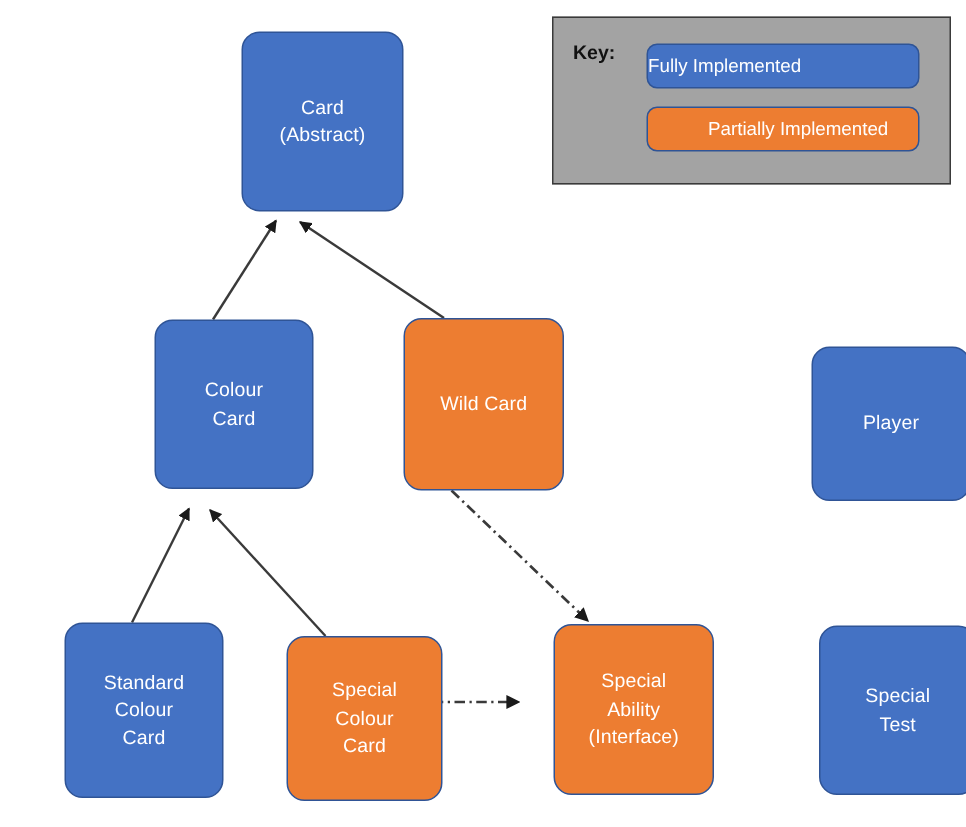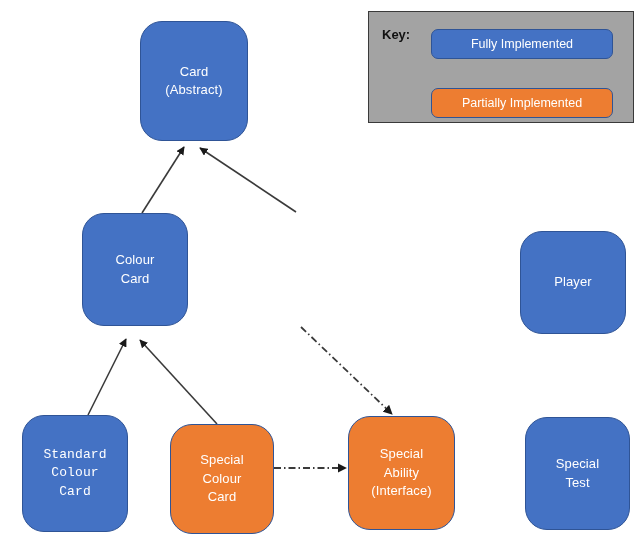--- a/index.html
+++ b/index.html
@@ -21,31 +21,32 @@
   svg.canvas {
     position: absolute;
     left: 0;
     top: 0;
     width: 644px;
     height: 551px;
   }
   .node-box {
     position: absolute;
     box-sizing: border-box;
-    border-radius: 22px;
+    border-radius: 12px;
     border: 1px solid #2F5496;
     display: flex;
     align-items: center;
     justify-content: center;
     text-align: center;
     color: #ffffff;
     font-size: 13px;
     line-height: 1.42;
     letter-spacing: 0.1px;
     z-index: 3;
+    margin-left: 21px;
   }
   .node-box.fully {
     background: #4472C4;
     border-color: #2F5496;
   }
   .node-box.partial {
     background: #ED7D31;
     border-color: #2F5496;
   }
   .node-label {
@@ -77,30 +78,31 @@
     left: 62px;
     width: 182px;
     height: 30px;
     box-sizing: border-box;
     border-radius: 7px;
     border: 1px solid #2F5496;
     color: #ffffff;
     font-size: 12.5px;
     display: flex;
     align-items: center;
-    justify-content: center;
+    justify-content: flex-start;
     text-align: center;
   }
   .key-chip.fully {
     top: 17px;
     background: #4472C4;
   }
   .key-chip.partial {
-    top: 76px;
+    top: 59px;
     background: #ED7D31;
+    padding-left: 40px;
   }
 </style>
 </head>
 <body>
 
 <div id="diagram-root">
 
   <svg class="canvas" viewBox="0 0 644 551" xmlns="http://www.w3.org/2000/svg">
     <defs>
       <marker id="arrow-filled" viewBox="0 0 10 10" refX="9" refY="5" markerWidth="5.2" markerHeight="5.2" orient="auto-start-reverse">
@@ -120,26 +122,29 @@
   <div class="node-box fully" style="left: 140px; top: 21px; width: 108px; height: 120px;">
     <span class="node-label">Card
 (Abstract)</span>
   </div>
 
   <div class="node-box fully" style="left: 82px; top: 213px; width: 106px; height: 113px;">
     <span class="node-label">Colour
 Card</span>
   </div>
 
+  <div class="node-box partial" style="left: 248px; top: 212px; width: 107px; height: 115px;">
+    <span class="node-label">Wild Card</span>
+  </div>
 
   <div class="node-box fully" style="left: 520px; top: 231px; width: 106px; height: 103px;">
     <span class="node-label">Player</span>
   </div>
 
-  <div class="node-box fully" style="left: 22px; top: 415px; width: 106px; height: 117px; font-family: Liberation Mono, monospace;">
+  <div class="node-box fully" style="left: 22px; top: 415px; width: 106px; height: 117px;">
     <span class="node-label">Standard
 Colour
 Card</span>
   </div>
 
   <div class="node-box partial" style="left: 170px; top: 424px; width: 104px; height: 110px;">
     <span class="node-label">Special
 Colour
 Card</span>
   </div>

